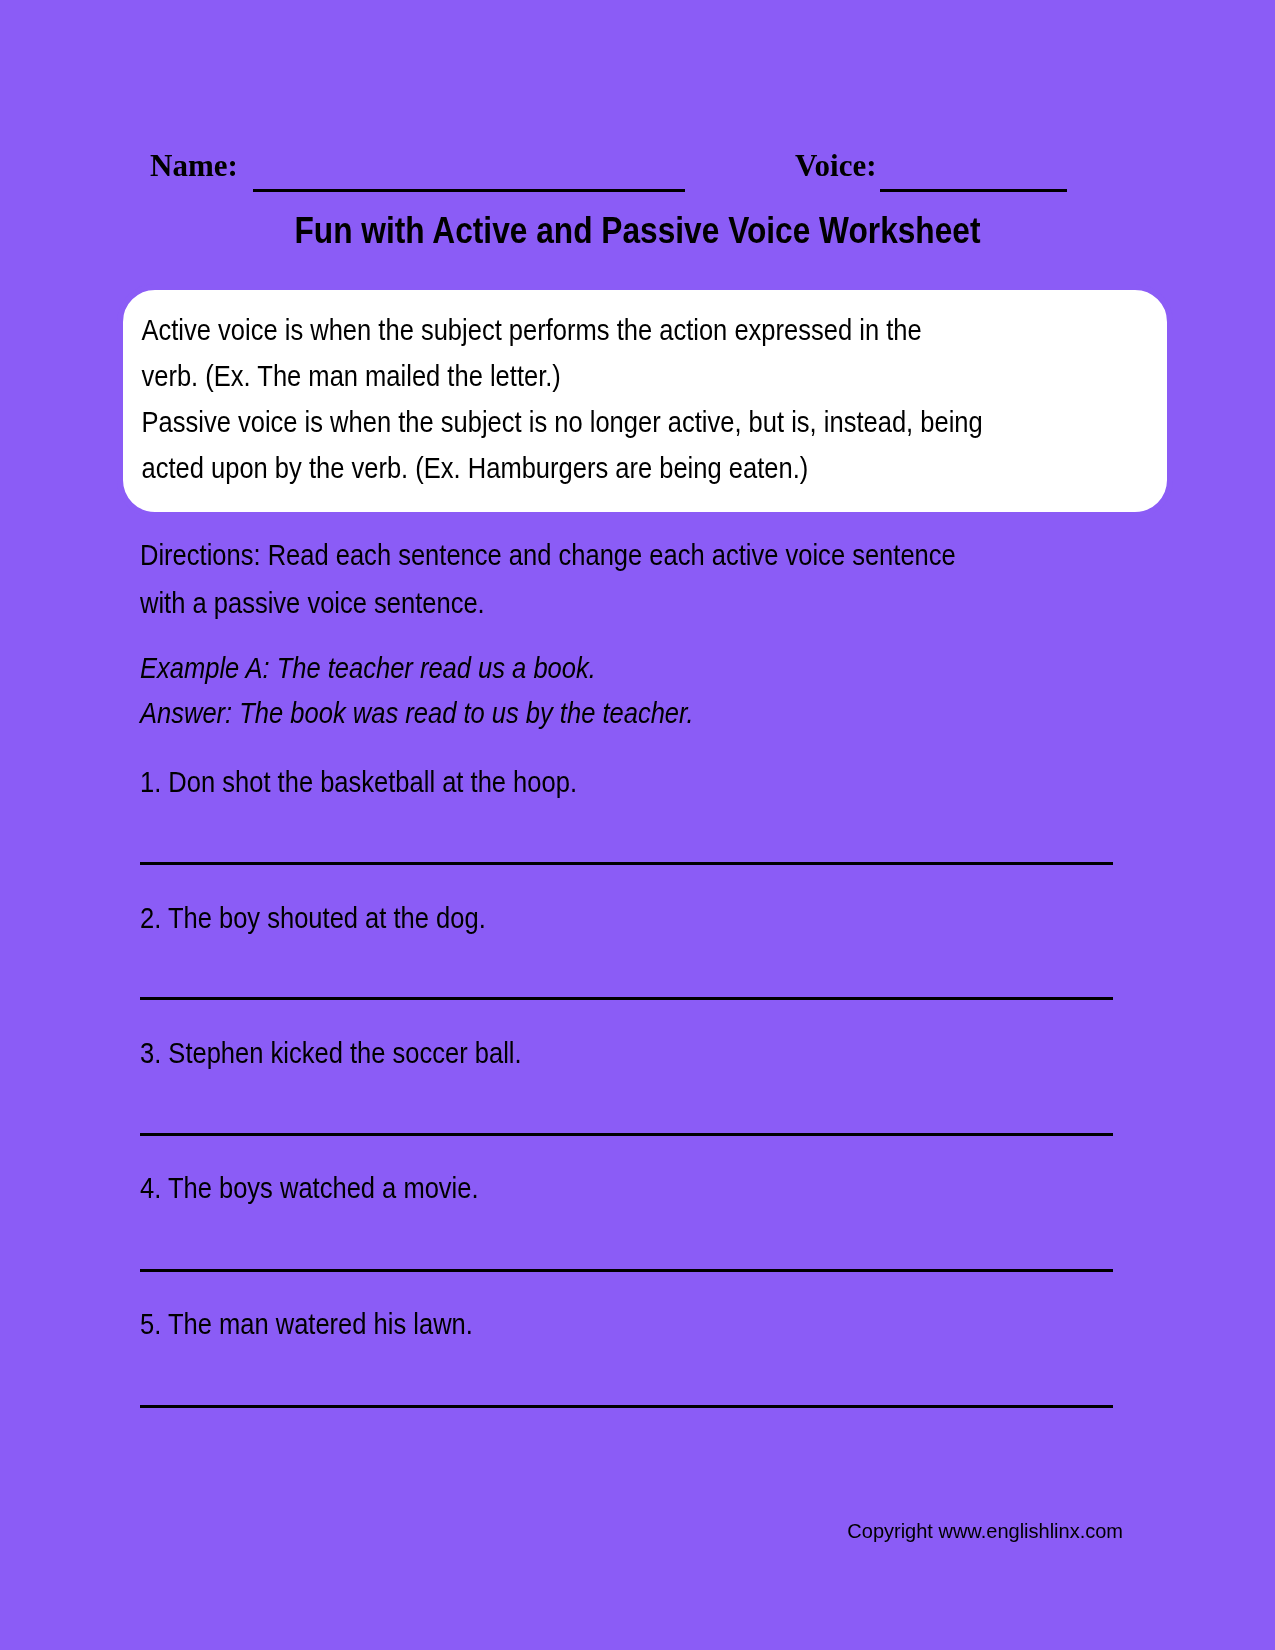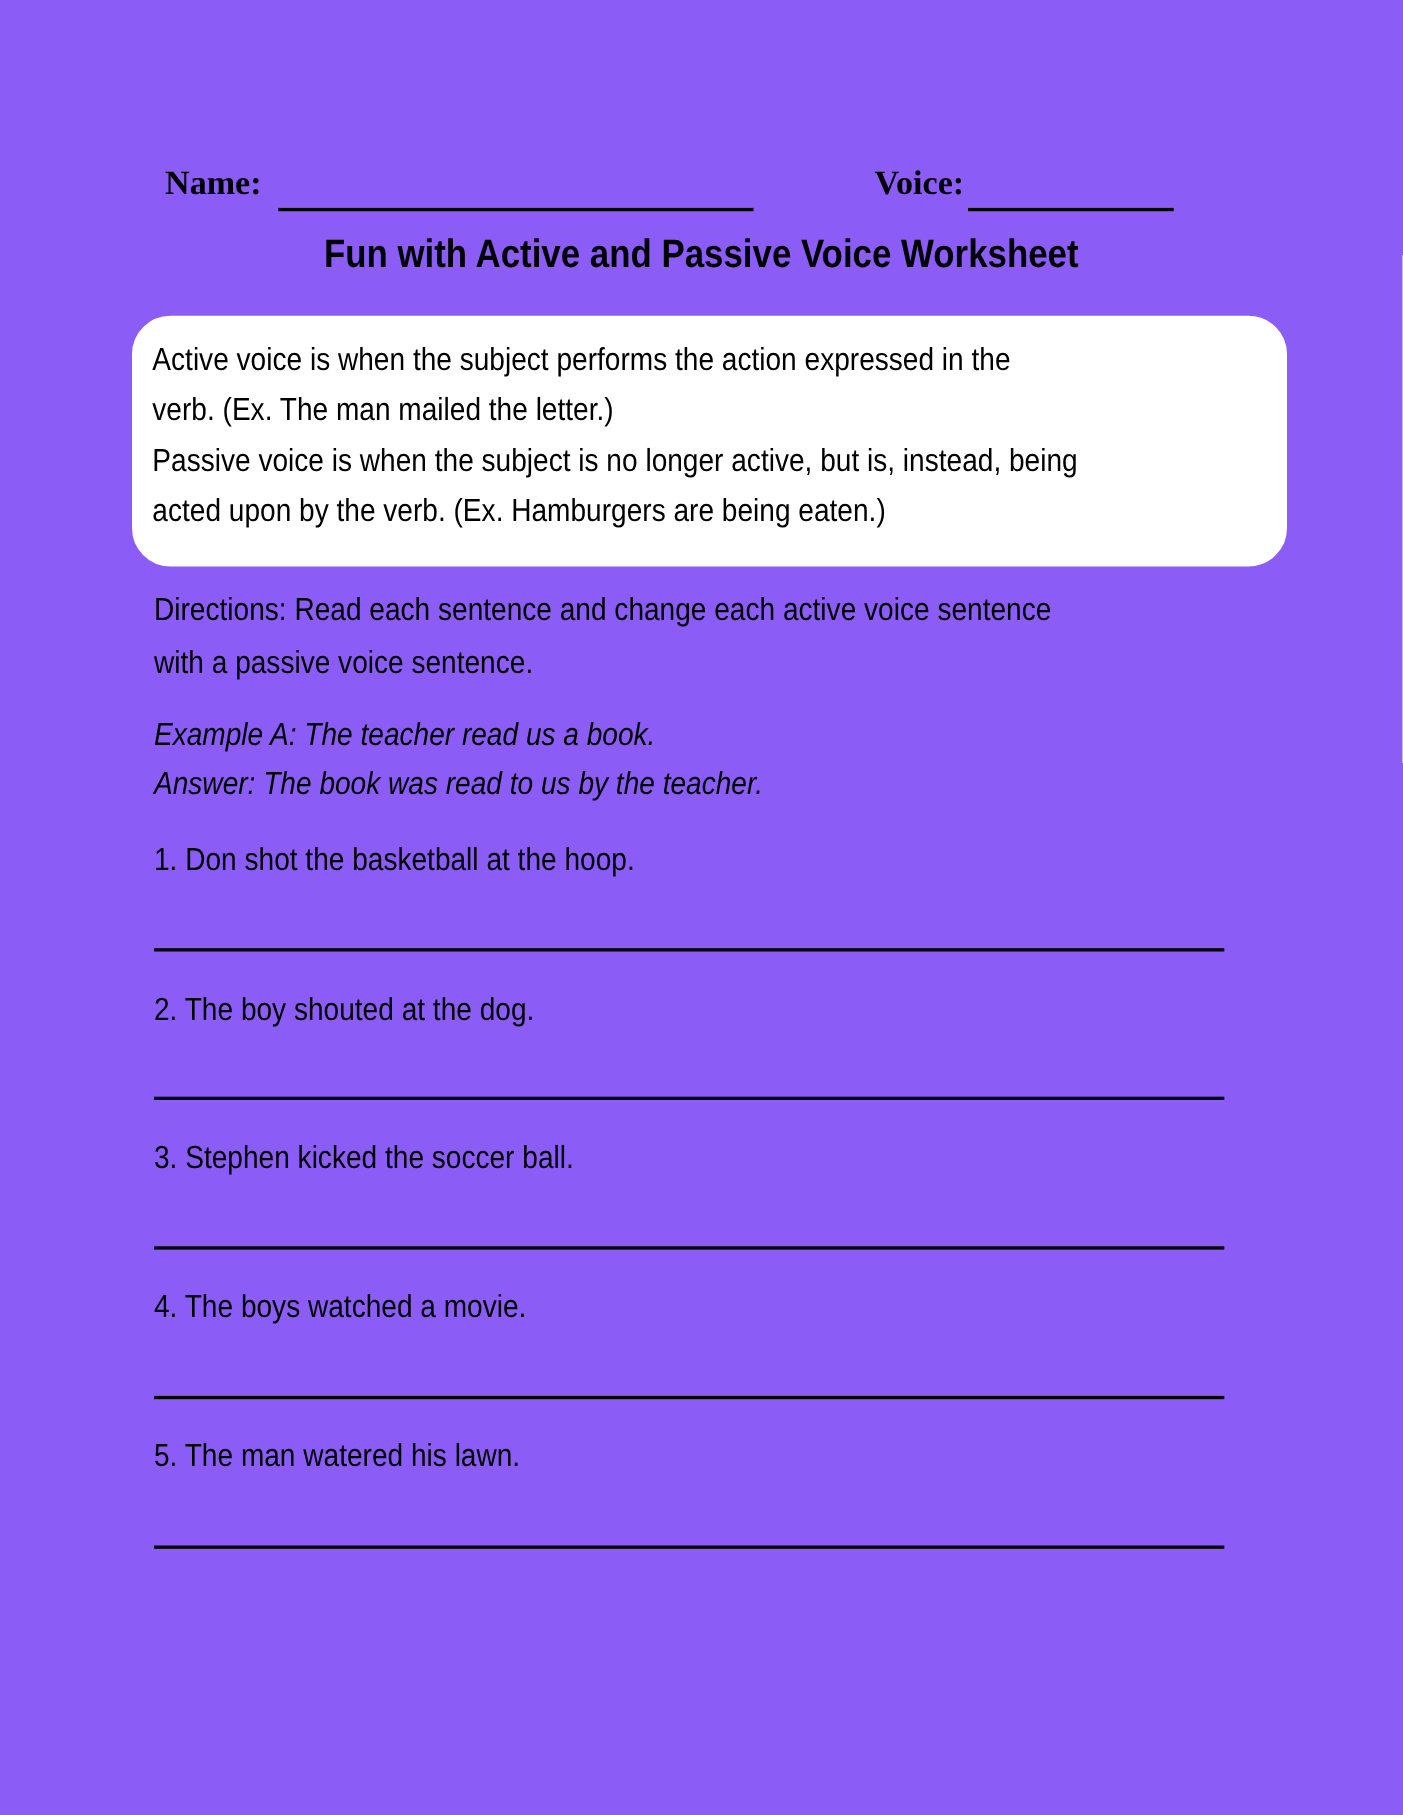--- a/index.html
+++ b/index.html
@@ -44,21 +44,21 @@
     white-space: nowrap;
   }
   
   .def-box {
     position: absolute;
     left: 117px;
     top: 284px;
     width: 1056px;
     height: 234px;
     box-sizing: border-box;
-    border: 3px solid #8b5cf6;
+    border: 6px solid #8b5cf6;
     border-radius: 38px;
     background: #ffffff;
   }
   .def-box-text {
     padding: 17px 0 0 21px;
     font-size: 29px;
     line-height: 46px;
     transform: scaleX(0.88);
     transform-origin: 0 0;
     white-space: nowrap;
@@ -147,14 +147,15 @@
 
   <div class="question" style="top:1031px;">3. Stephen kicked the soccer ball.</div>
   <div class="blank-line answer-line" style="top:1133px;"></div>
 
   <div class="question" style="top:1166px;">4. The boys watched a movie.</div>
   <div class="blank-line answer-line" style="top:1269px;"></div>
 
   <div class="question" style="top:1302px;">5. The man watered his lawn.</div>
   <div class="blank-line answer-line" style="top:1405px;"></div>
 
+  <div class="footer">Copyright www.englishlinx.com</div>
 
 </div>
 
 </body></html>

